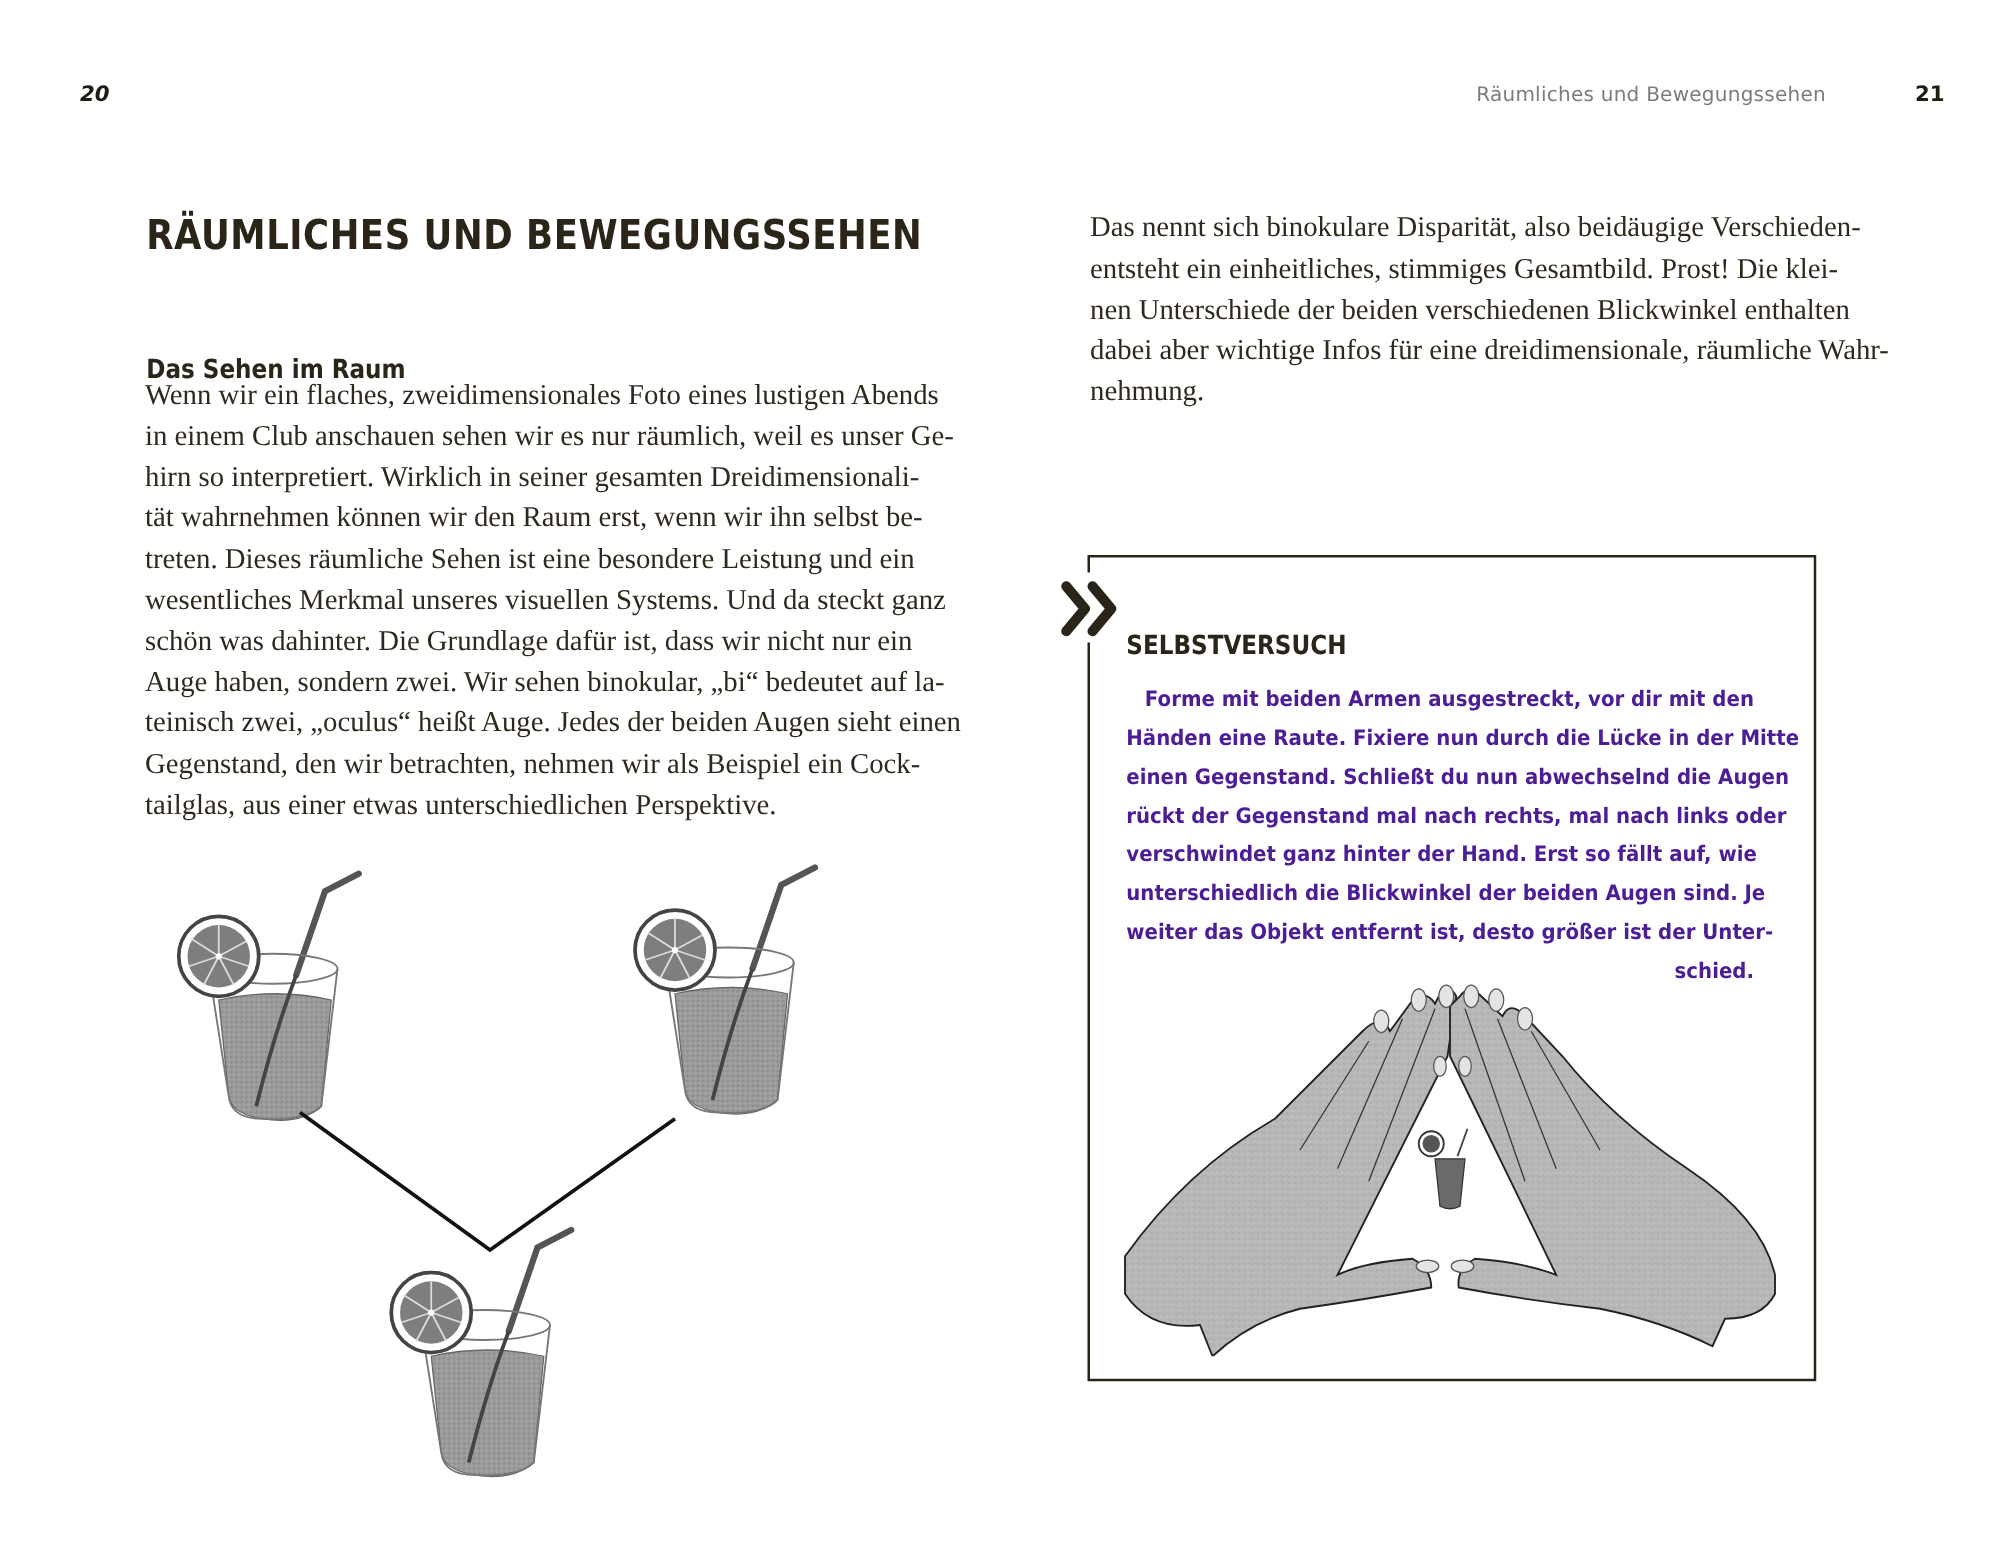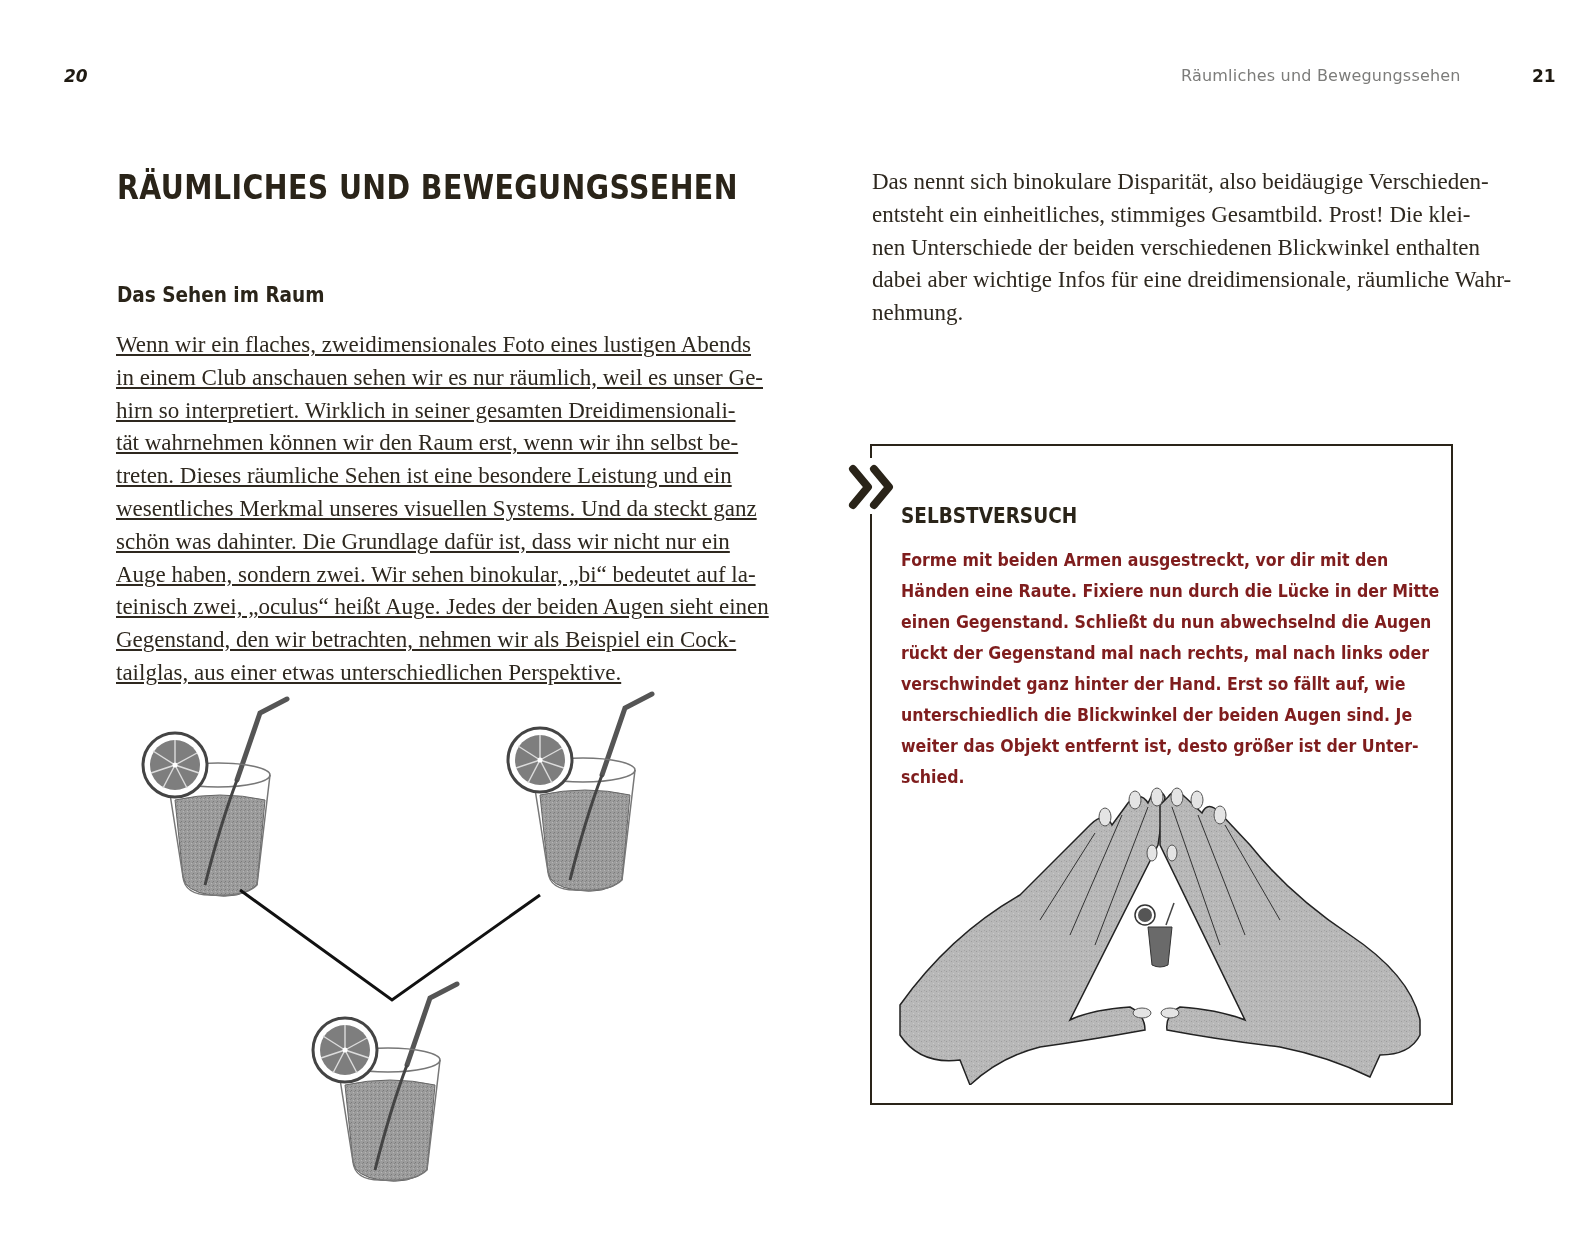--- a/index.html
+++ b/index.html
@@ -25,35 +25,35 @@
   .body-text .ln { display:block; white-space:nowrap; text-align:justify; text-align-last:justify; }
   .body-text .ln.last { text-align-last:left; }
   .box {
     border:2px solid #2a2419; box-sizing:border-box;
   }
   .box-title {
     font-family:"DejaVu Sans", sans-serif; font-weight:bold; font-size:21px; color:#2a2419;
     transform:scaleX(0.88); transform-origin:left center; white-space:nowrap;
   }
   .box-text {
-    font-family:"DejaVu Sans", sans-serif; font-weight:bold; font-size:17px; line-height:31px; color:#7f1d1d;
+    font-family:"DejaVu Sans", sans-serif; font-weight:bold; font-size:17px; line-height:31px; color:#4c1d95;text-align:right;
   }
   .box-text .ln { display:block; white-space:nowrap; transform:scaleX(0.93); transform-origin:left center; }
   .gap-cover { background:#fff; }
 </style>
 </head>
 <body>
 
 <div class="abs folio" style="left:64px; top:66px;font-style:italic;">20</div>
 
 <div class="abs chapter-title" style="left:117px; top:168px;">RÄUMLICHES UND BEWEGUNGSSEHEN</div>
 
 <div class="abs subhead" style="left:117px; top:283px;">Das Sehen im Raum</div>
 
-<div class="abs body-text" style="left:116px; top:329px; width:582px;text-decoration:underline;">
+<div class="abs body-text" style="left:116px; top:300px; width:582px;">
   <span class="ln">Wenn wir ein flaches, zweidimensionales Foto eines lustigen Abends</span>
   <span class="ln">in einem Club anschauen sehen wir es nur räumlich, weil es unser Ge-</span>
   <span class="ln">hirn so interpretiert. Wirklich in seiner gesamten Dreidimensionali-</span>
   <span class="ln">tät wahrnehmen können wir den Raum erst, wenn wir ihn selbst be-</span>
   <span class="ln">treten. Dieses räumliche Sehen ist eine besondere Leistung und ein</span>
   <span class="ln">wesentliches Merkmal unseres visuellen Systems. Und da steckt ganz</span>
   <span class="ln">schön was dahinter. Die Grundlage dafür ist, dass wir nicht nur ein</span>
   <span class="ln">Auge haben, sondern zwei. Wir sehen binokular, „bi“ bedeutet auf la-</span>
   <span class="ln">teinisch zwei, „oculus“ heißt Auge. Jedes der beiden Augen sieht einen</span>
   <span class="ln">Gegenstand, den wir betrachten, nehmen wir als Beispiel ein Cock-</span>

